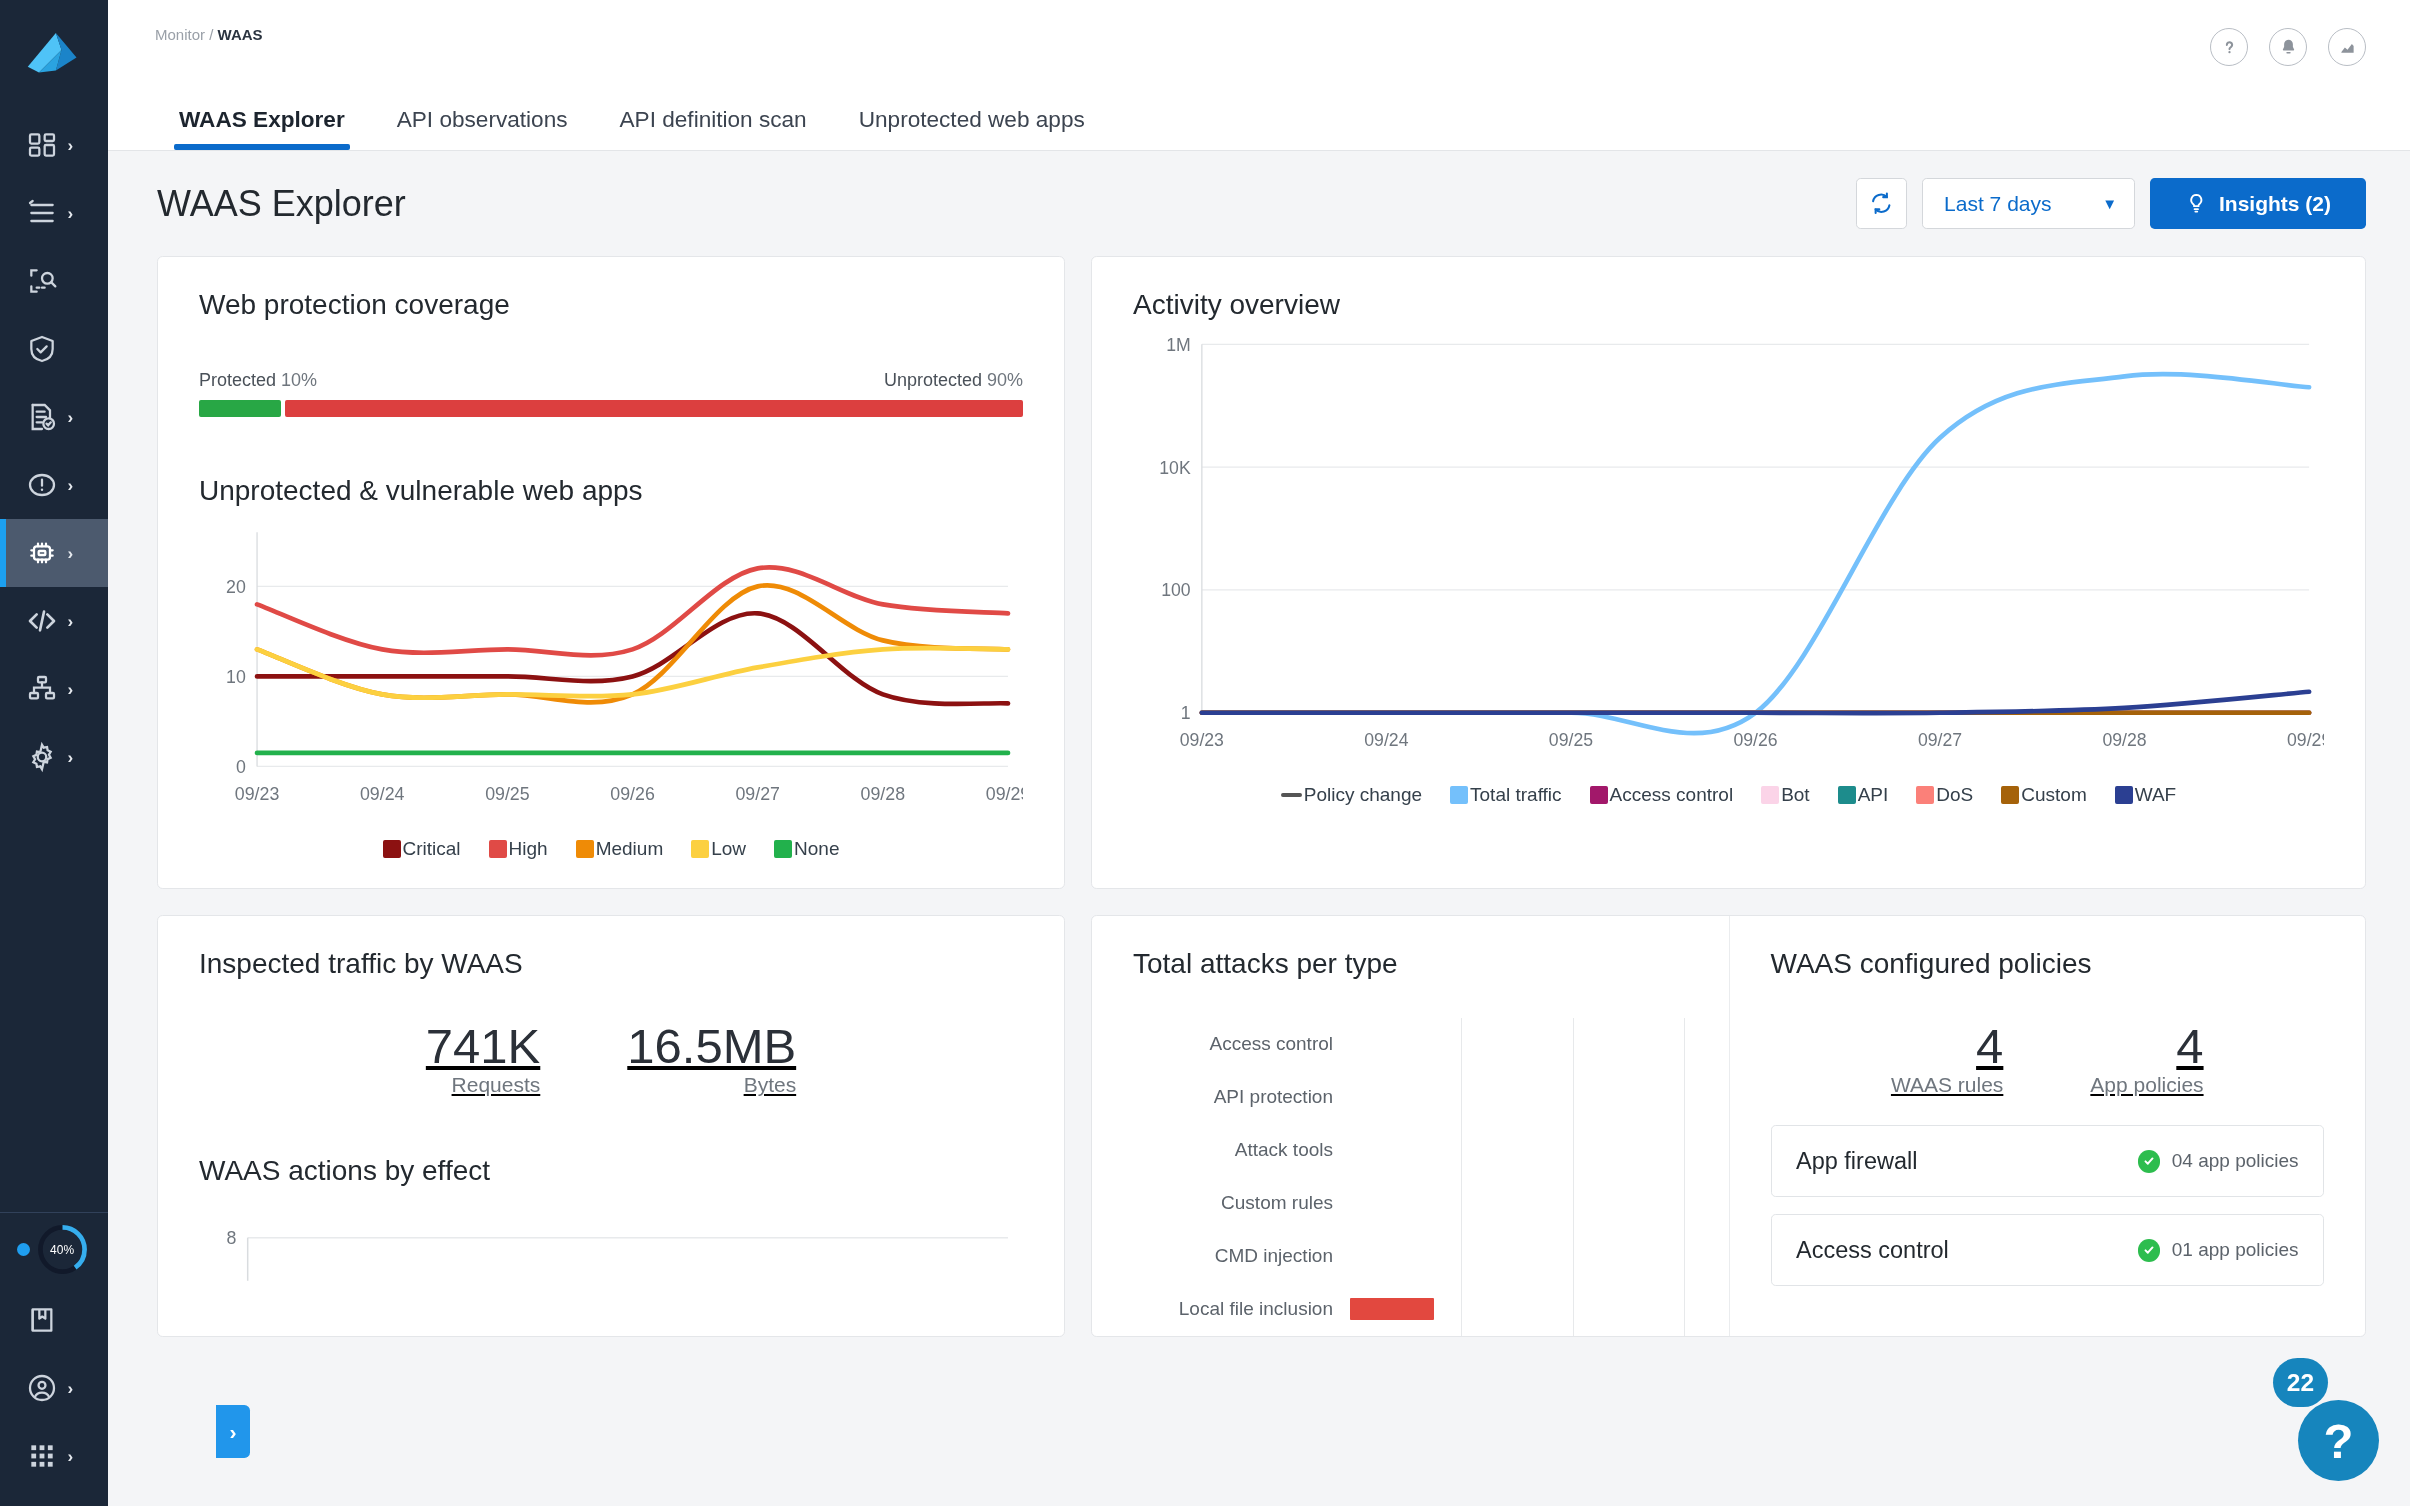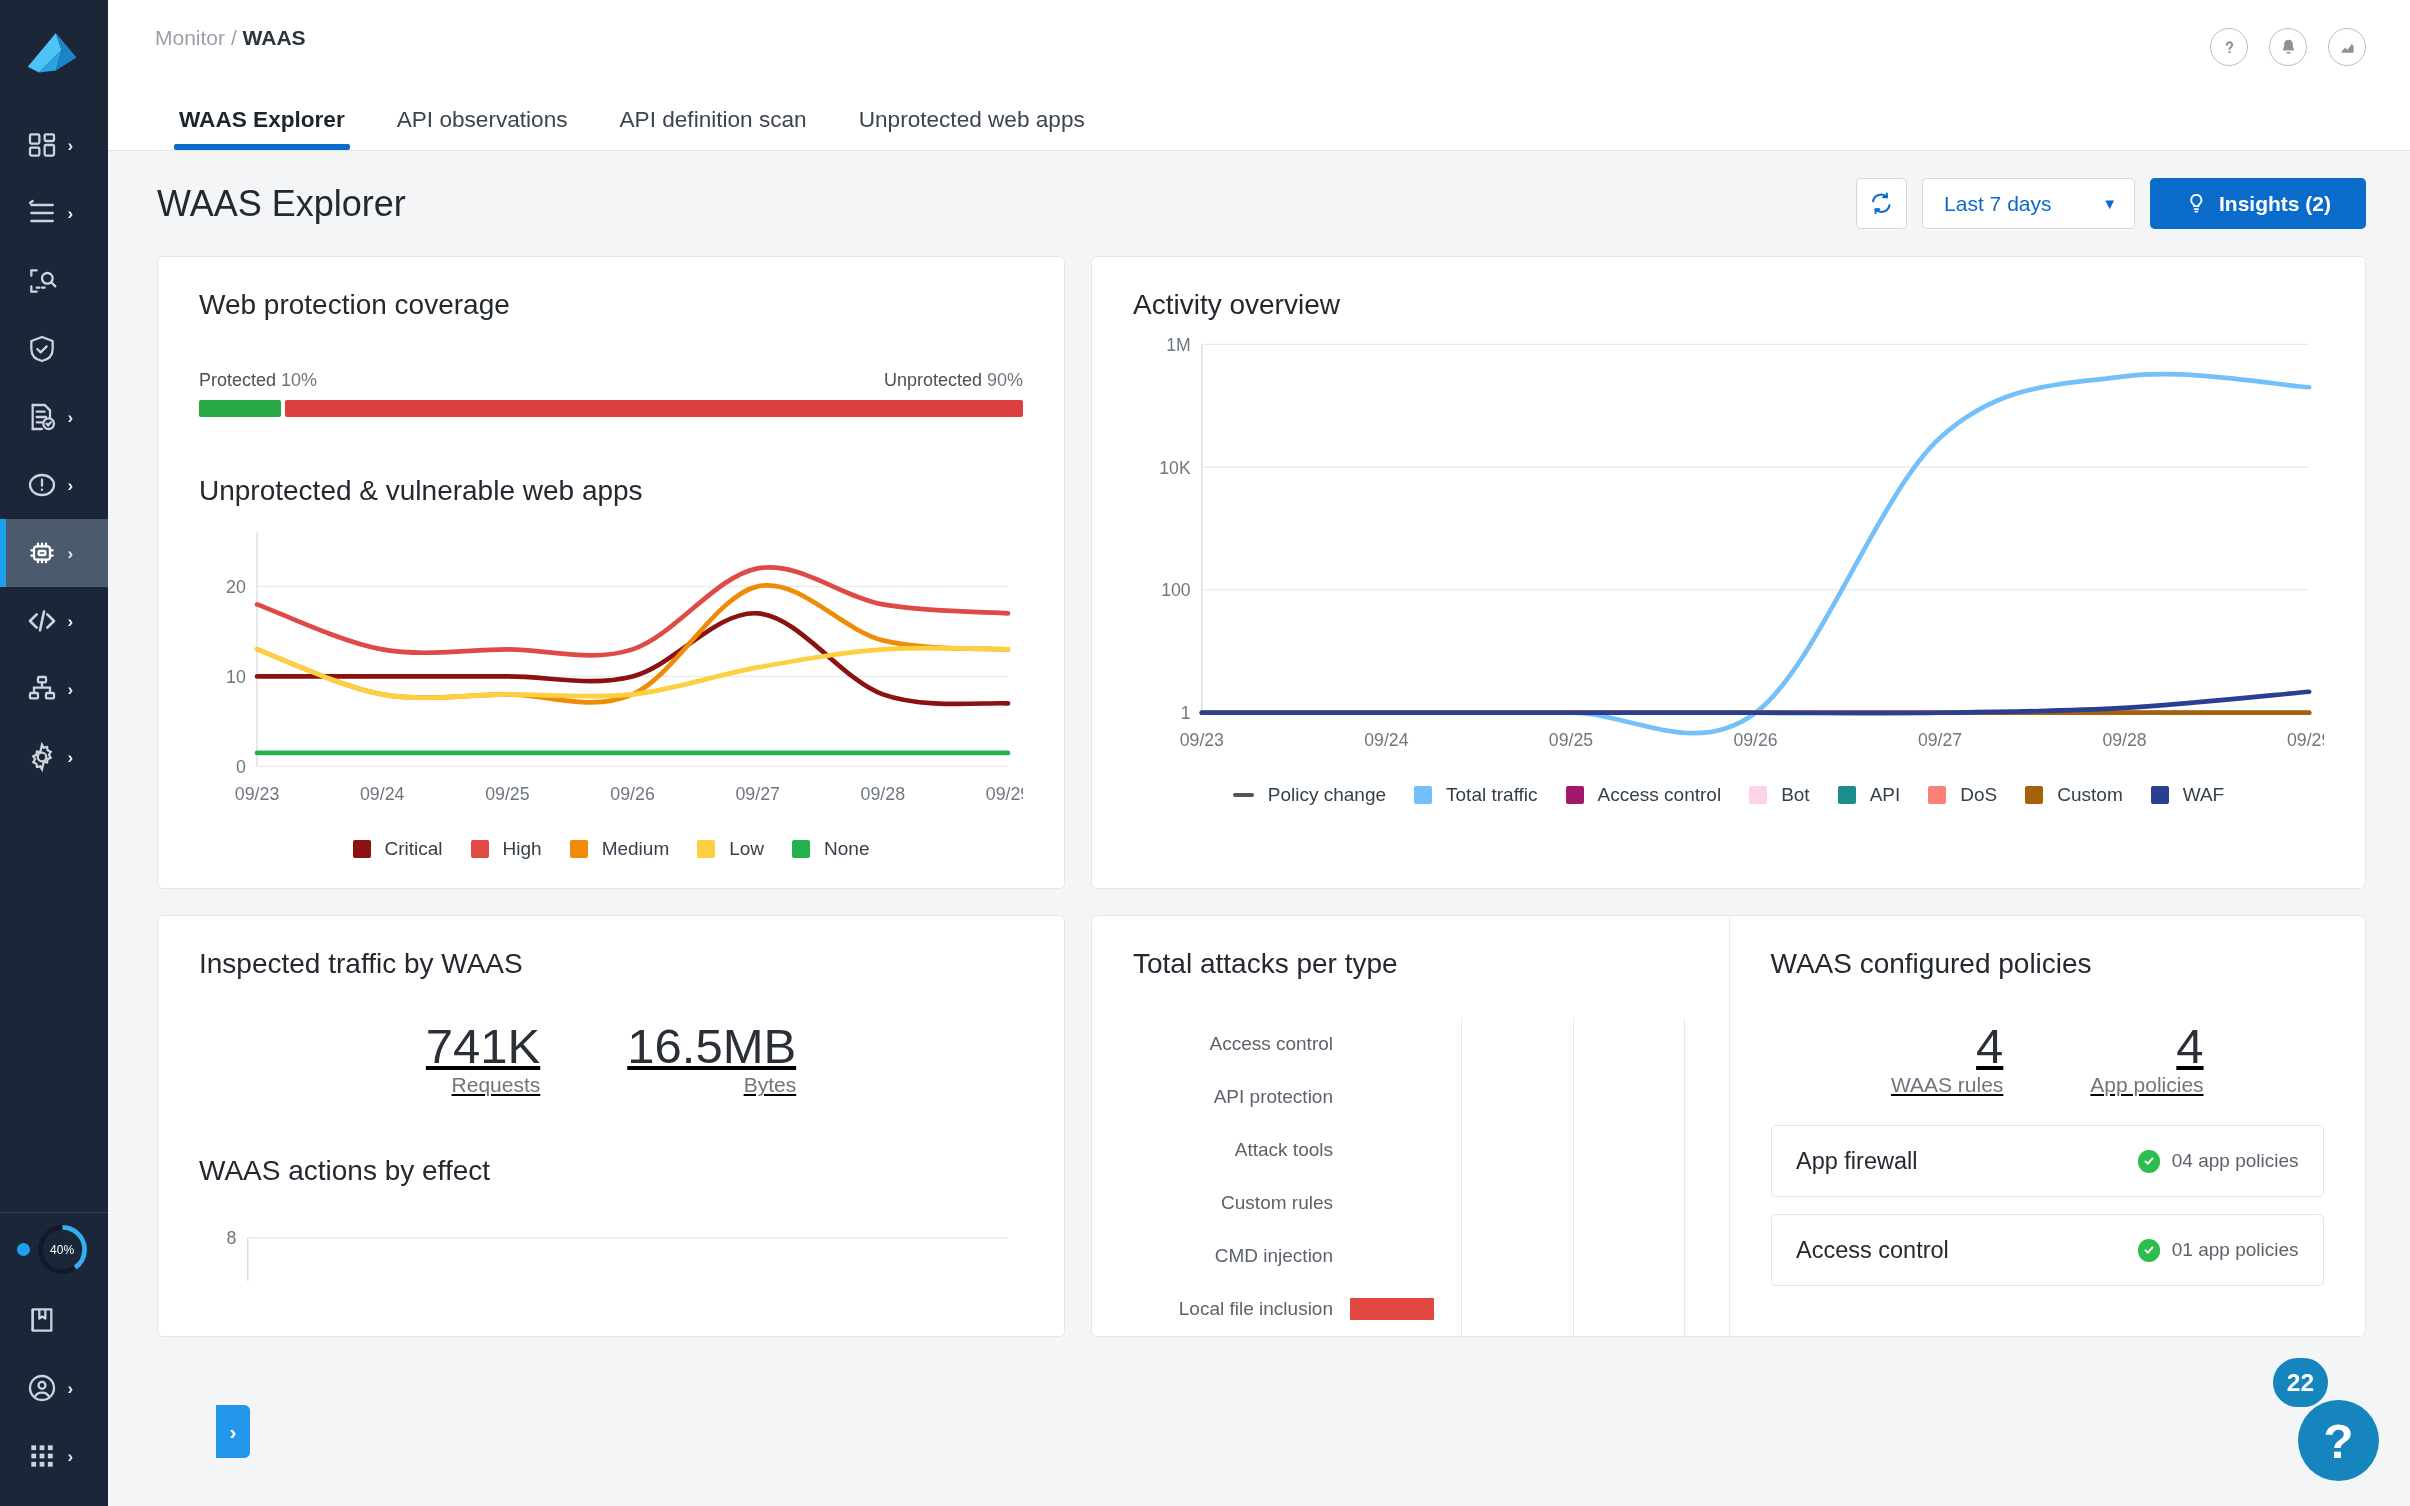--- a/index.html
+++ b/index.html
@@ -55,21 +55,21 @@
     flex: 1 1 auto; height: 1507px; position: relative;
     background: #f4f5f7; overflow: hidden;
   }
   .topbar {
     height: 151px; background: #ffffff;
     border-bottom: 0.9px solid #e3e5e8;
     position: relative;
   }
   .crumbs {
     position: absolute; left: 47px; top: 26px;
-    font-size: 21px; color: #9aa0a8;
+    font-size: 15px; color: #9aa0a8;
   }
   .crumbs b { color: #2b3440; font-weight: bold; }
   .crumbs .sep { color: #9aa0a8; }
   .tabs { position: absolute; left: 45px; bottom: 0; display: flex; gap: 0; }
   .tab {
     font-size: 22.6px; color: #3c4450; padding: 0 26px 17px 26px;
     position: relative; white-space: nowrap;
   }
   .tab.active { color: #1c242e; font-weight: bold; }
   .tab.active::after {
@@ -129,21 +129,21 @@
   .cov-bar { display: flex; height: 17px; margin-top: 8.5px; gap: 3.8px; }
   .cov-bar .seg-ok { background: #28a745; border-radius: 1.9px; }
   .cov-bar .seg-bad { background: #dc3f3f; border-radius: 1.9px; flex: 1 1 auto; }
 
   .sub-h { font-size: 28px; color: #23292f; margin-top: 58px; font-weight: normal; }
 
   .legend {
     display: flex; justify-content: center; align-items: center;
     gap: 28px; margin-top: 17px; flex-wrap: wrap;
   }
-  .lg { display: flex; align-items: center; gap: 14px; font-size: 19px; color: #35404b; }
+  .lg { display: flex; align-items: center; gap: 2px; font-size: 19px; color: #35404b; }
   .lg .sw { width: 18px; height: 18px; border-radius: 1.9px; }
   .lg .swline { width: 21px; height: 4.7px; border-radius: 1.9px; background: #555; }
 
   
   .card-bottomright { display: flex; flex: 1 1 auto; padding: 0; }
   .half { flex: 1 1 50%; padding: 32px 41px 0 41px; }
   .half.right { border-left: 0.9px solid #eaecee; }
 
   .bigstats { display: flex; justify-content: center; gap: 87px; margin-top: 40px; }
   .bigstat { text-align: right; text-decoration: underline; }

